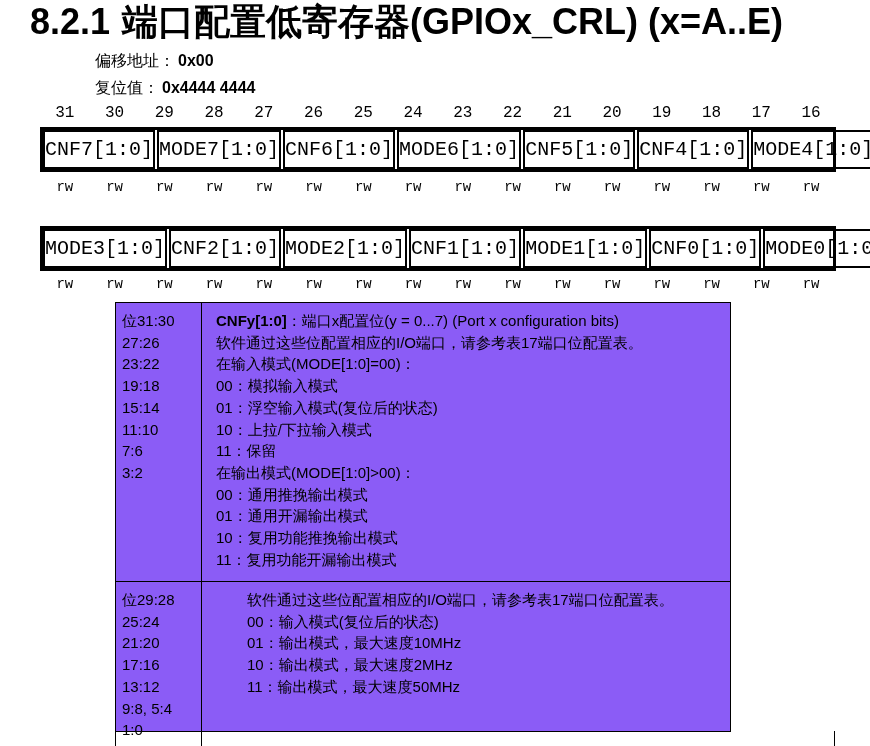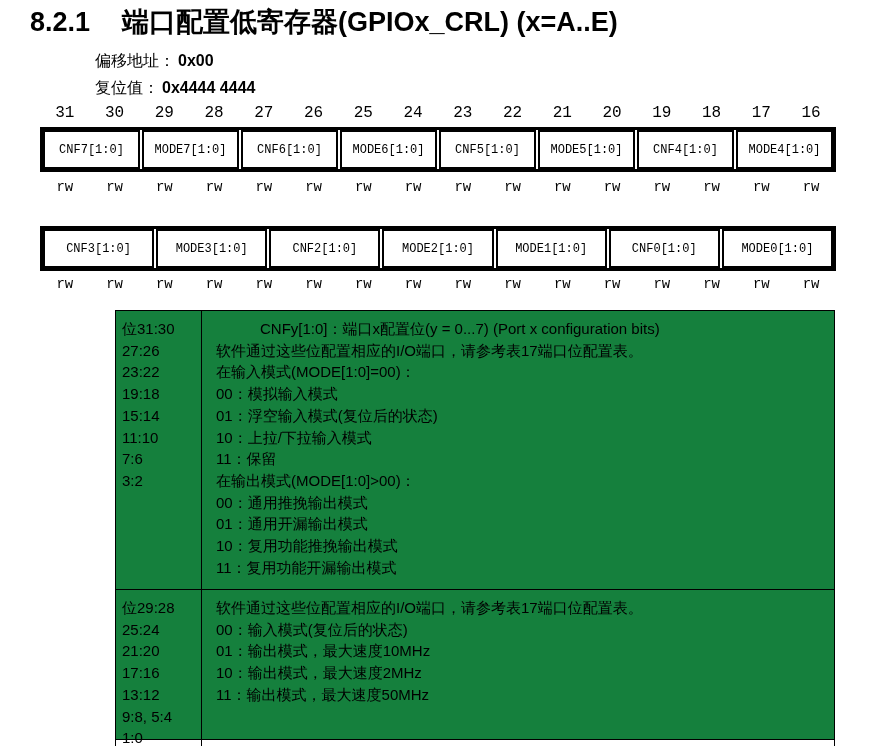--- a/index.html
+++ b/index.html
@@ -8,21 +8,21 @@
     width:870px;height:746px;
     background:#ffffff;
     color:#000;
     font-family:"Liberation Sans",sans-serif;
     overflow:hidden;
   }
   
   .title-row{
     position:absolute;left:30px;top:6px;
     display:flex;align-items:baseline;
-    font-weight:bold;font-size:27px;line-height:32px;
+    font-weight:bold;font-size:36px;line-height:32px;
     white-space:nowrap;
   }
   .title-section{min-width:92px;}
   
   .meta-line{
     position:absolute;left:95px;
     font-size:16px;line-height:20px;white-space:nowrap;
   }
   .meta-offset{top:51px;}
   .meta-reset{top:78px;}
@@ -45,46 +45,46 @@
     border:3px solid #000;box-sizing:border-box;
     display:flex;gap:2px;background:#fff;
   }
   .r0-box{top:127px;}
   .r1-box{top:226px;}
   .field-cell{
     flex:1;box-sizing:border-box;
     border:2px solid #000;
     display:flex;align-items:center;justify-content:center;
     font-family:"Liberation Mono","DejaVu Sans Mono",monospace;
-    font-size:12px;white-space:nowrap;
+    font-size:20px;white-space:nowrap;
   }
   
   .desc-table{
-    position:absolute;left:115px;top:310px;width:720px;
+    position:absolute;left:115px;top:302px;width:616px;
     border:1px solid #000;box-sizing:border-box;
-    background:#15803d;
+    background:#8b5cf6;
   }
   .desc-row{
     display:grid;grid-template-columns:86px 1fr;
     box-sizing:border-box;
   }
   .desc-row.row-0{height:278px;}
   .desc-row.row-1{height:150px;}
-  .desc-row + .desc-row{border-top:1px solid #000;}
+  .desc-row + .desc-row{border-top:1px solid #000;gap:31px;}
   .desc-bits{
     border-right:1px solid #000;box-sizing:border-box;
     padding:7px 4px 0 6px;
     font-size:15px;line-height:21.7px;
     white-space:nowrap;
   }
   .desc-content{
     padding:7px 10px 0 14px;
     font-size:15px;line-height:21.7px;
   }
-  .field-name{font-weight:normal;margin-left:44px;}
+  .field-name{font-weight:bold;}
   
   .stub{position:absolute;top:731px;height:15px;width:1px;background:#000;}
   .stub-left{left:115px;}
   .stub-mid{left:201px;}
   .stub-right{left:834px;}
 </style>
 </head>
 <body>
 
 <div class="page">
@@ -118,21 +118,20 @@
       <span>18</span>
       <span>17</span>
       <span>16</span>
     </div>
   <div class="fields-box r0-box" id="fields-0">
       <div class="field-cell">CNF7[1:0]</div>
       <div class="field-cell">MODE7[1:0]</div>
       <div class="field-cell">CNF6[1:0]</div>
       <div class="field-cell">MODE6[1:0]</div>
       <div class="field-cell">CNF5[1:0]</div>
-      <div class="field-cell">MODE5[1:0]</div>
       <div class="field-cell">CNF4[1:0]</div>
       <div class="field-cell">MODE4[1:0]</div>
     </div>
   <div class="rw-row r0-rw" id="rw-0">
       <span>rw</span>
       <span>rw</span>
       <span>rw</span>
       <span>rw</span>
       <span>rw</span>
       <span>rw</span>
@@ -142,24 +141,24 @@
       <span>rw</span>
       <span>rw</span>
       <span>rw</span>
       <span>rw</span>
       <span>rw</span>
       <span>rw</span>
       <span>rw</span>
     </div>
 
   <div class="fields-box r1-box" id="fields-1">
-      <div class="field-cell">CNF3[1:0]</div>
       <div class="field-cell">MODE3[1:0]</div>
       <div class="field-cell">CNF2[1:0]</div>
       <div class="field-cell">MODE2[1:0]</div>
+      <div class="field-cell">CNF1[1:0]</div>
       <div class="field-cell">MODE1[1:0]</div>
       <div class="field-cell">CNF0[1:0]</div>
       <div class="field-cell">MODE0[1:0]</div>
     </div>
   <div class="rw-row r1-rw" id="rw-1">
       <span>rw</span>
       <span>rw</span>
       <span>rw</span>
       <span>rw</span>
       <span>rw</span>

